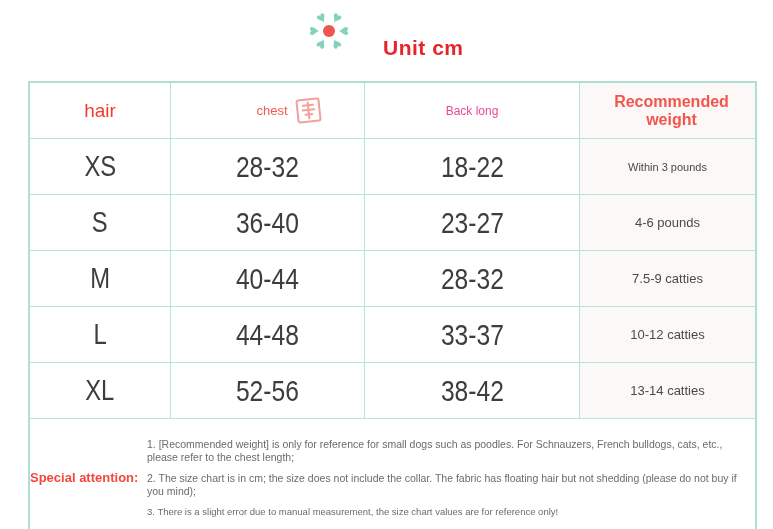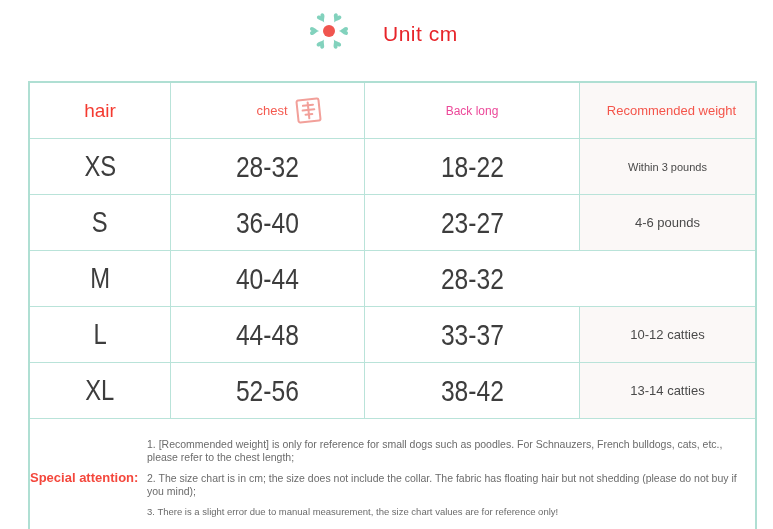--- a/index.html
+++ b/index.html
@@ -38,23 +38,23 @@
   .flower .core {
     position: absolute;
     left: 50%; top: 50%;
     width: 12px; height: 12px;
     margin-left: -6px; margin-top: -6px;
     border-radius: 50%;
     background: #f0554f;
   }
   .unit-title {
     position: absolute;
-    left: 383px; top: 22px;
+    left: 383px; top: 36px;
     font-size: 21px;
-    font-weight: normal;
+    font-weight: bold;
     color: #e7242a;
     letter-spacing: 0.5px;
   }
 
   
   .size-table {
     position: absolute;
     left: 28px; top: 81px;
     width: 729px;
     border: 2px solid #afdfd3;
@@ -73,21 +73,21 @@
     justify-content: center;
     border-right: 1px solid #b9e3d9;
     text-align: center;
   }
   .t-cell:last-child { border-right: none; }
   .t-cell.weight-col { background: #fbf8f7; }
 
   .h-size { font-size: 19px; color: #f43a30; }
   .h-chest { font-size: 13px; color: #f45a50; margin-left: 43px; }
   .h-back { font-size: 12px; color: #ec4899; }
-  .h-weight { font-size: 13px; color: #f4554b; font-weight: normal; margin-left: 8px; }
+  .h-weight { font-size: 16px; color: #f4554b; font-weight: bold; margin-left: 8px; }
 
   .stamp {
     margin-left: 7px;
     transform: rotate(-6deg);
   }
 
   .cond {
     display: inline-block;
     transform: scaleX(0.82);
     white-space: nowrap;
@@ -197,20 +197,23 @@
     <div class="t-row">
       <div class="t-cell">
           <span class="cond size-val">M</span>
         </div>
       <div class="t-cell">
           <span class="cond num-val">40-44</span>
         </div>
       <div class="t-cell">
           <span class="cond num-val">28-32</span>
         </div>
+      <div class="t-cell weight-col">
+          <span class="weight-val">7.5-9 catties</span>
+        </div>
     </div>
 
     <div class="t-row">
       <div class="t-cell">
           <span class="cond size-val">L</span>
         </div>
       <div class="t-cell">
           <span class="cond num-val">44-48</span>
         </div>
       <div class="t-cell">

